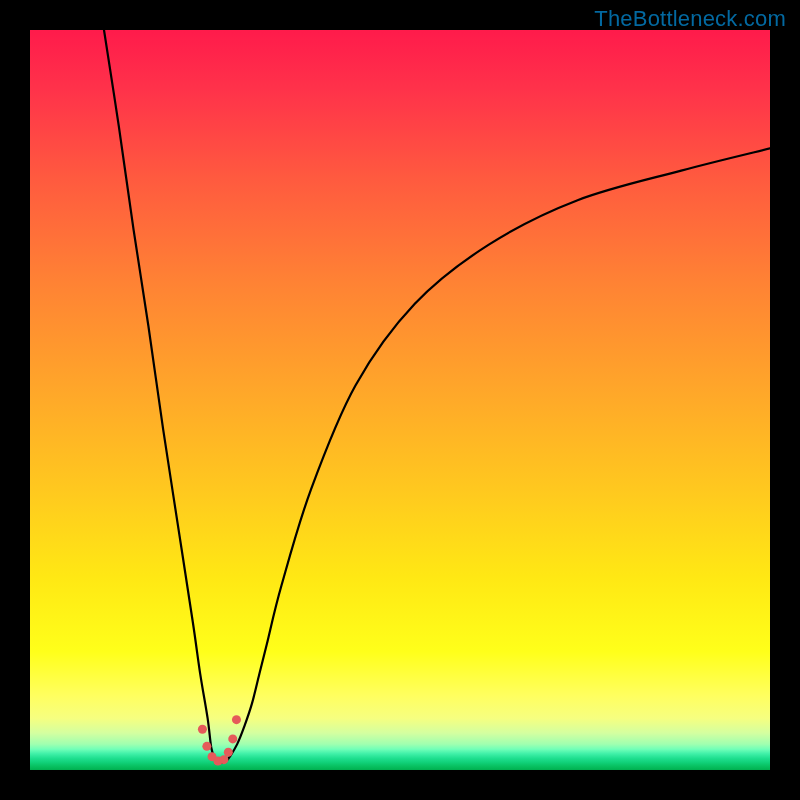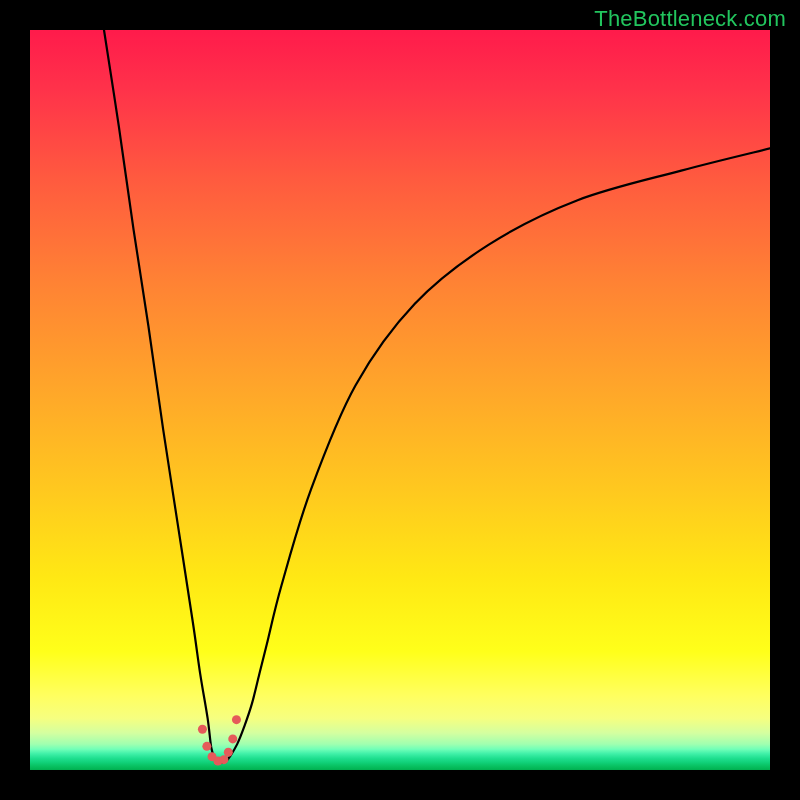--- a/index.html
+++ b/index.html
@@ -45,21 +45,21 @@
       #20e090 98.4%,
       #10d078 99%,
       #08c060 99.5%,
       #00b050 100%
     );
   }
   .watermark {
     position: absolute;
     top: 6px;
     right: 14px;
-    color: #22c55e;
+    color: #0369a1;
     font-size: 22px;
     letter-spacing: 0.2px;
     font-weight: 400;
   }
   svg.curve {
     position: absolute;
     top: 0;
     left: 0;
     width: 740px;
     height: 740px;

